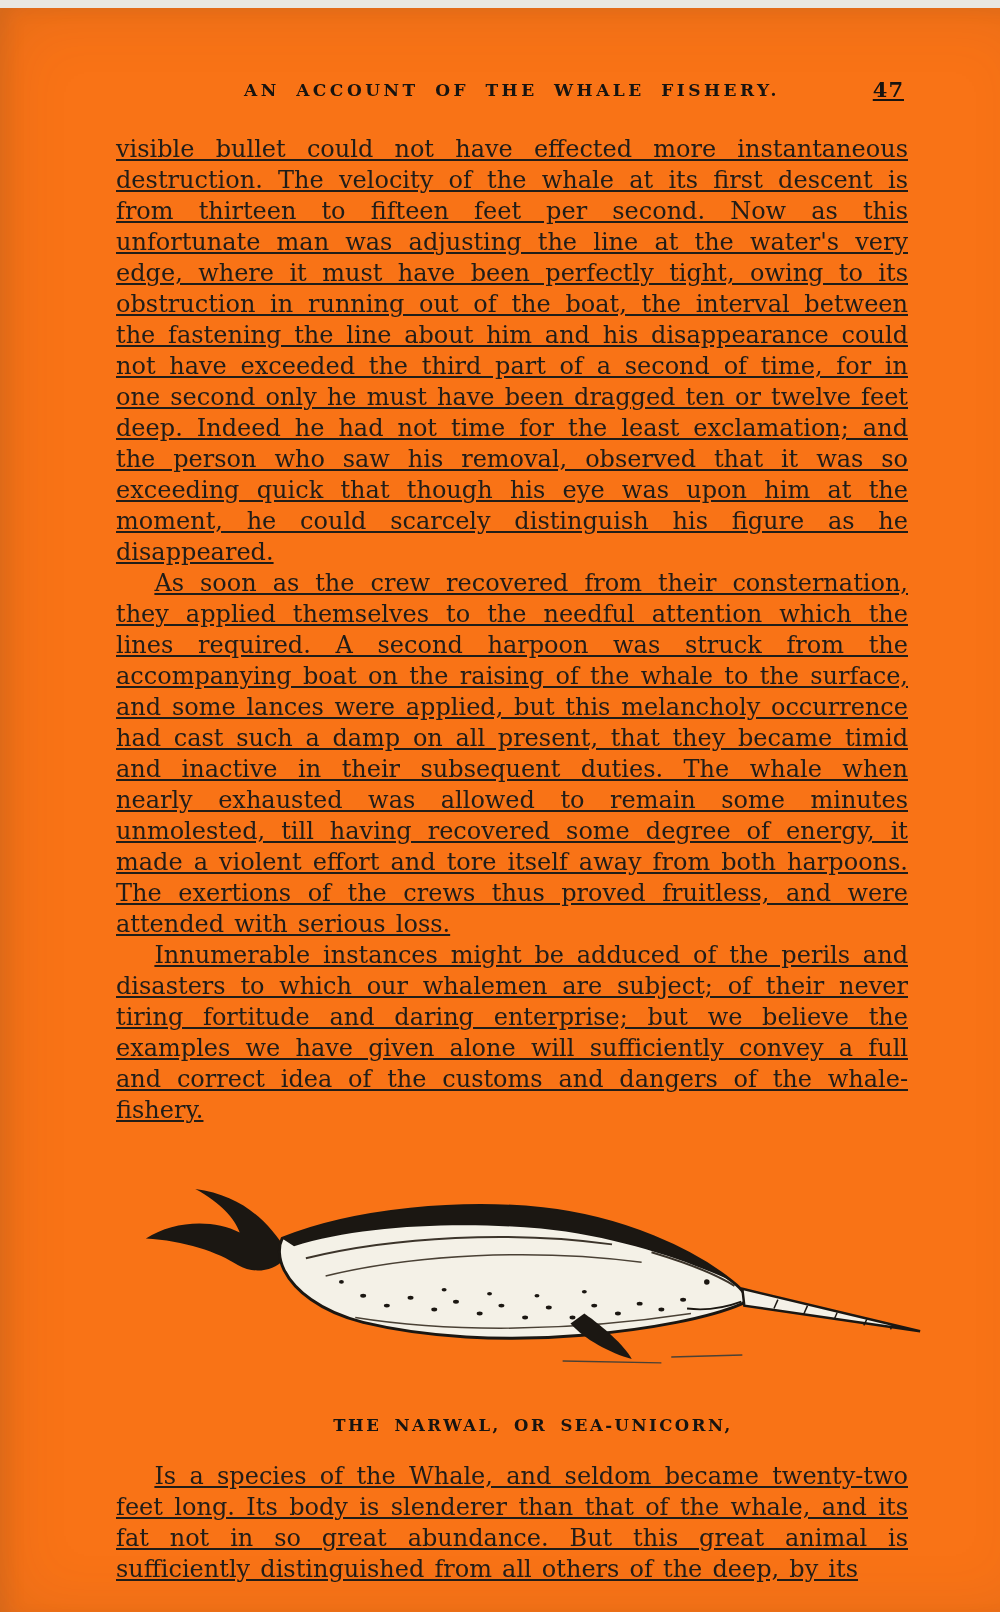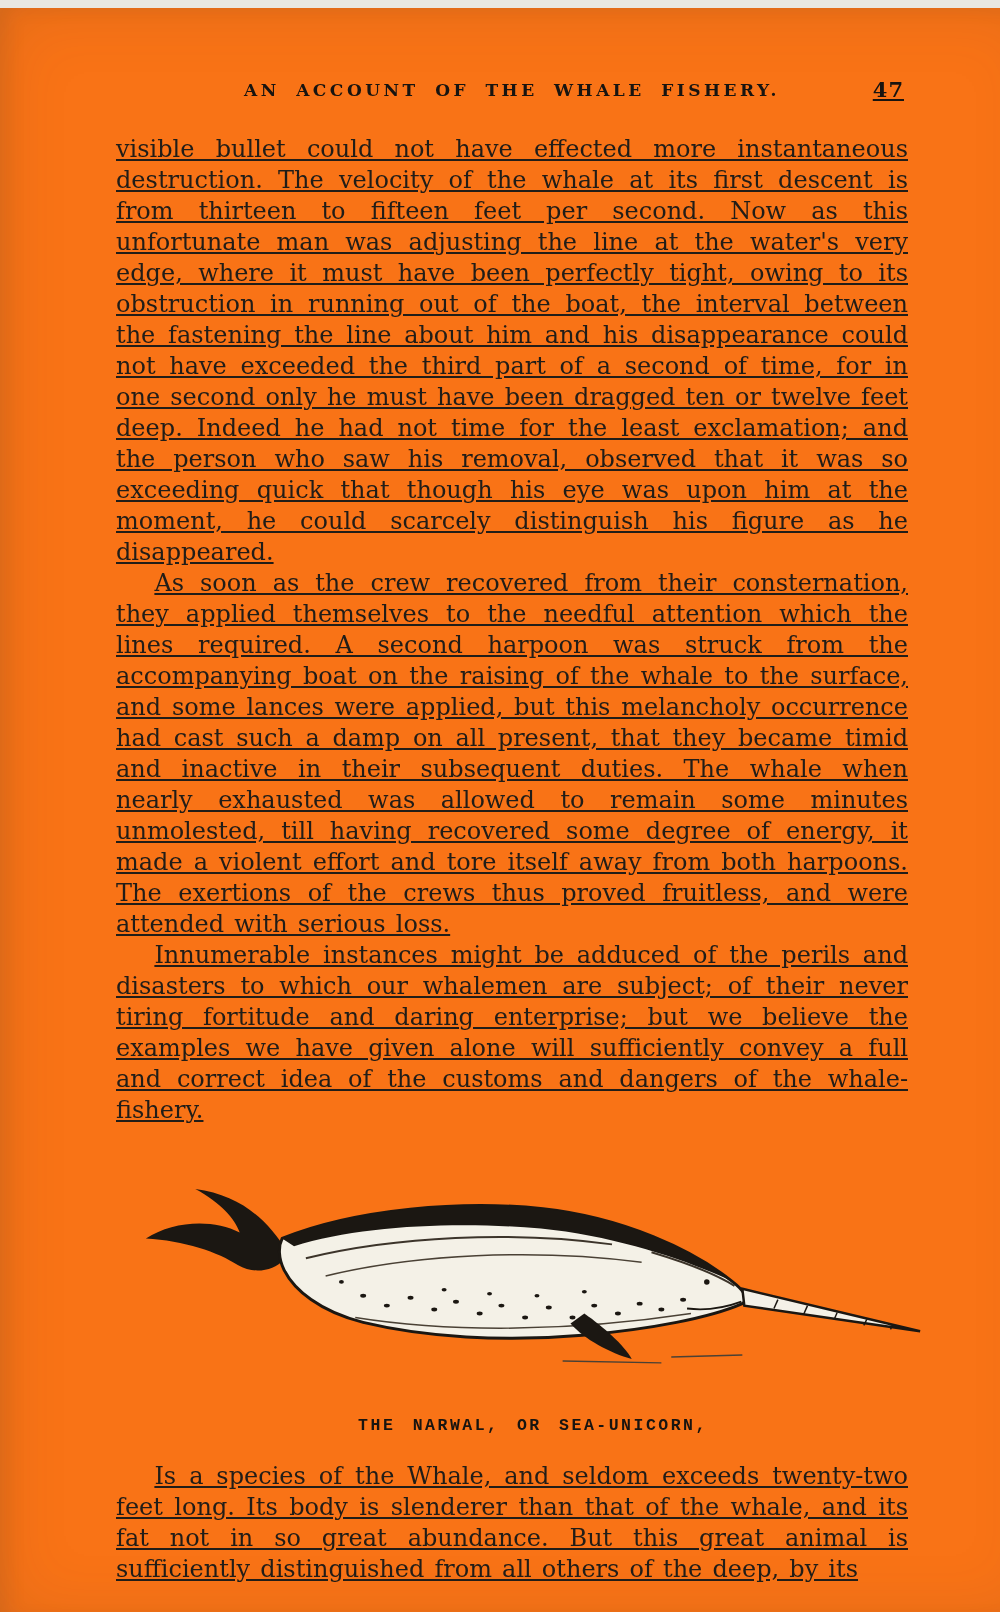--- a/index.html
+++ b/index.html
@@ -59,21 +59,20 @@
     text-align: center;
   }
   .figure svg { display: block; margin: 0 auto; }
   .figure figcaption {
     margin-top: 46px;
     font-size: 16.5px;
     font-weight: bold;
     letter-spacing: 2.5px;
     word-spacing: 5px;
     color: #181410;
-    font-family: Liberation Mono, monospace;
   }
   .after-figure {
     margin: 26px 132px 0 76px;
   }
 </style>
 </head>
 <body>
 
 <div class="page">
 
@@ -160,16 +159,16 @@
 
       <g stroke="#4a4135" stroke-width="1.5" fill="none">
         <path d="M430,184 L530,186"></path>
         <path d="M540,180 L612,178"></path>
       </g>
     </svg>
     <figcaption>THE NARWAL, OR SEA-UNICORN,</figcaption>
   </figure>
 
   <section class="after-figure">
-    <p class="para">Is a species of the Whale, and seldom exceeds twenty-two feet long.  Its body is slenderer than that of the whale, and its fat not in so great abundance.  But this great animal is sufficiently distinguished from all others of the deep, by its</p>
+    <p class="para">Is a species of the Whale, and seldom became twenty-two feet long.  Its body is slenderer than that of the whale, and its fat not in so great abundance.  But this great animal is sufficiently distinguished from all others of the deep, by its</p>
   </section>
 
 </div>
 
 </body></html>

